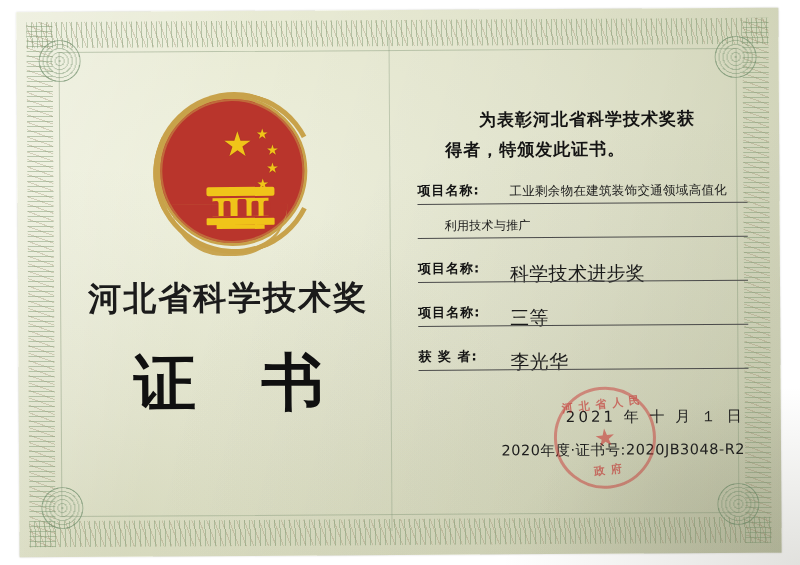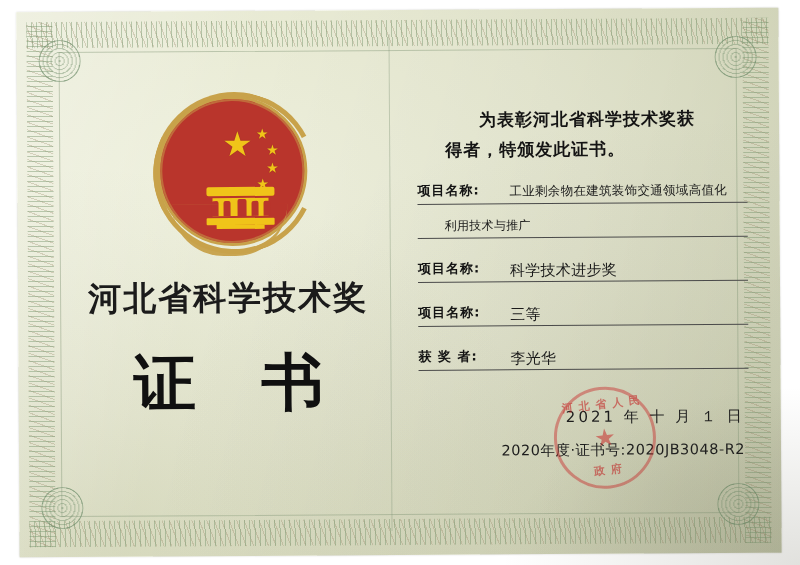--- a/index.html
+++ b/index.html
@@ -266,21 +266,21 @@
     left: 0; top: 3px;
     font-size: 13px;
     font-weight: 700;
     letter-spacing: 1px;
     color: #141414;
     white-space: nowrap;
   }
   .field-value {
     position: absolute;
     top: 5px;
-    font-size: 15px;
+    font-size: 19px;
     letter-spacing: 0.3px;
     color: #1a1a1a;
     white-space: nowrap;
   }
   .field-rule {
     position: absolute;
     left: 0; right: 0; top: 25px;
     height: 1px;
     background: #4a4a4a;
   }

